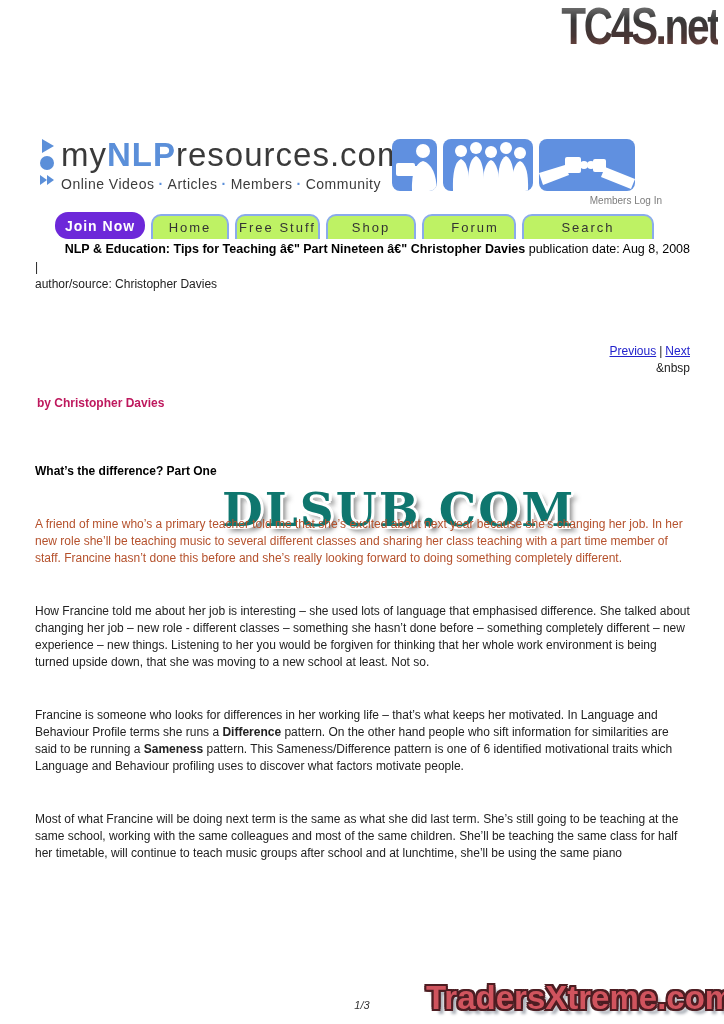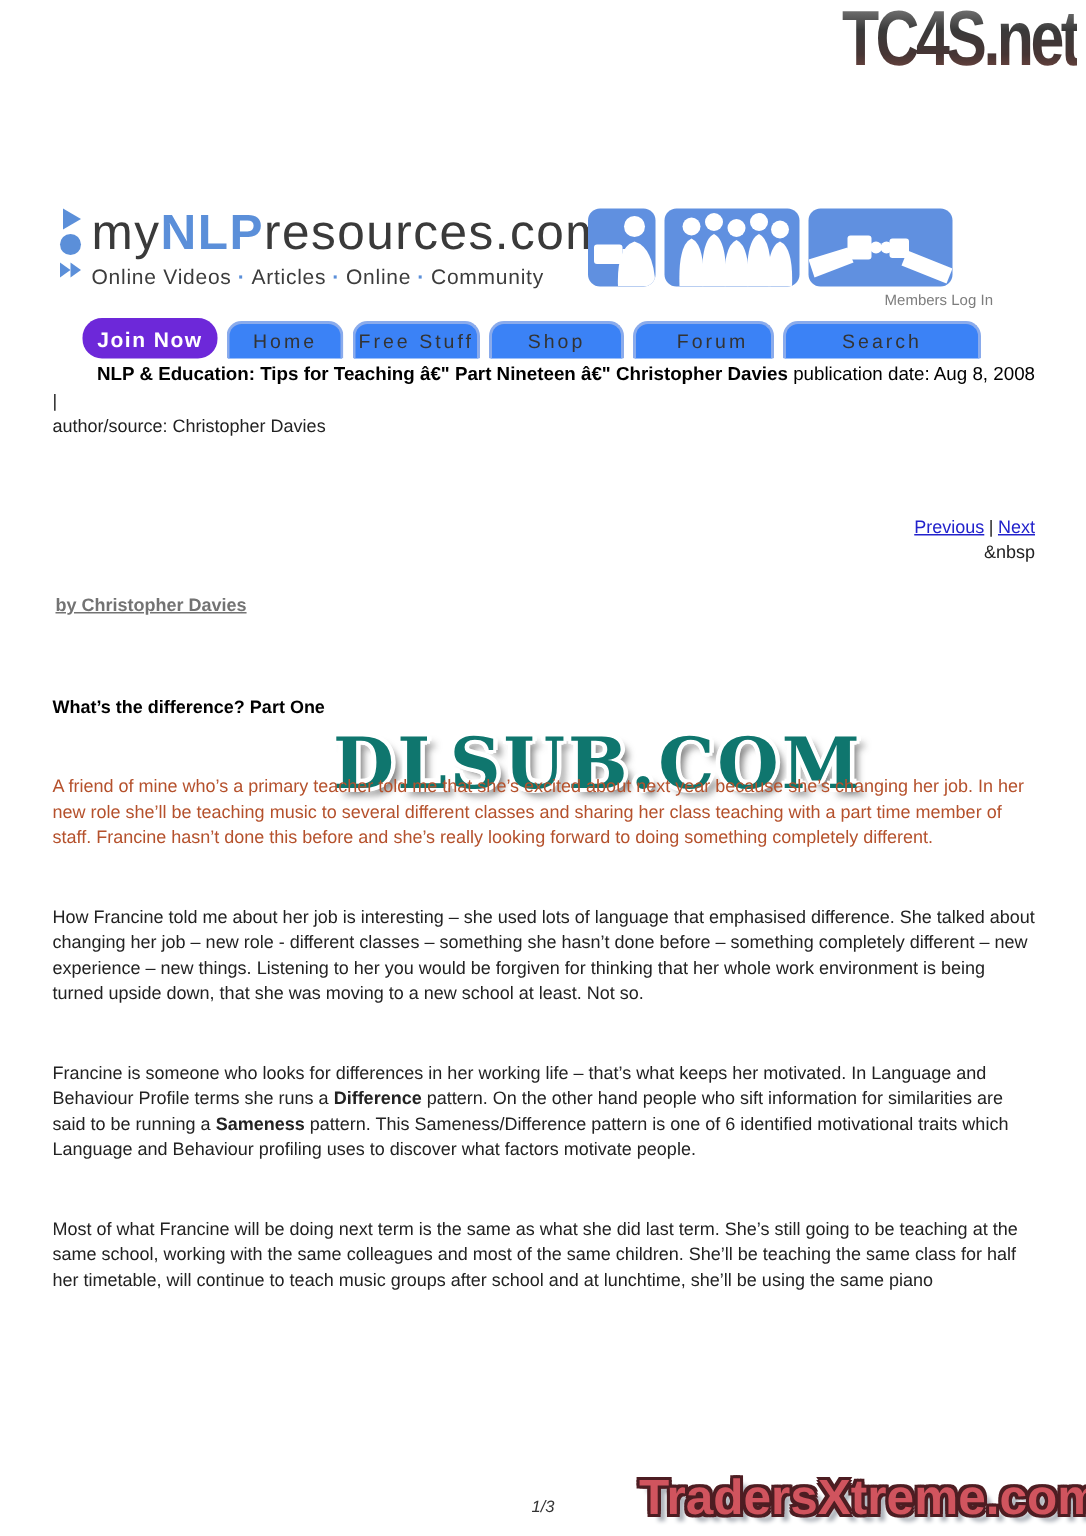--- a/index.html
+++ b/index.html
@@ -61,39 +61,39 @@
   .members-login { position: absolute; top: 195px; right: 62px; font-size: 10px; color: #7d7d7d; }
 
   
   .nav { position: absolute; left: 55px; top: 212px; display: flex; gap: 6px; align-items: flex-end; }
   .join-btn {
     width: 90px; height: 27px; background: #6d28d9; color: #fff;
     border-radius: 13px; display: flex; align-items: center; justify-content: center;
     font-size: 14px; font-weight: bold; letter-spacing: 1px; cursor: pointer;
   }
   .tab {
-    height: 25px; background: #3b82f6; border: 2px solid #8aabec; border-bottom: none;
+    height: 25px; background: #bef264; border: 2px solid #8aabec; border-bottom: none;
     border-radius: 10px 10px 0 0; display: flex; align-items: center; justify-content: center;
     font-size: 13px; color: #333; letter-spacing: 2px; cursor: pointer;
   }
   .tab-home { width: 78px; } .tab-free { width: 85px; } .tab-shop { width: 90px; }
   .tab-forum { width: 94px; padding-left: 12px; } .tab-search { width: 132px; }
 
   
   .article { position: absolute; top: 240px; left: 0; right: 0; padding: 0 34px 0 35px;
     font-size: 12px; line-height: 17px; color: #222; }
   .title-row { font-size: 12.5px; line-height: 18px; text-align: right; color: #000; }
   .title-row .t { font-weight: bold; }
   .pipe-line { margin-top: 1px; }
   .author-line { margin-top: 0; }
   .pagelinks { margin-top: 50px; text-align: right; }
   .pagelinks a { color: #2222cc; text-decoration: underline; cursor: pointer; }
   .pagelinks .div { color: #222; padding: 0 3px; }
   .nbsp-line { text-align: right; }
-  .byline { margin-top: 18px; margin-left: 2px; font-weight: bold; color: #737373; text-decoration: underline; }
+  .byline { margin-top: 18px; margin-left: 2px; font-weight: bold; color: #be185d; }
   .heading { margin-top: 51px; font-weight: bold; color: #000; }
   .p1 { margin-top: 36px; color: #b5512c; }
   .p2 { margin-top: 33px; }
   .p3 { margin-top: 36px; }
   .p4 { margin-top: 36px; }
   .p5 { margin-top: 36px; }
 
   .footer-page { position: absolute; top: 999px; left: 0; width: 724px; text-align: center;
     font-size: 11px; font-style: italic; color: #333; }
 </style>
@@ -108,21 +108,21 @@
 
   <div class="logo-block">
     <svg class="logo-icon" viewBox="0 0 20 54">
       <polygon points="4,2 16,9 4,16" fill="#5b8fd9"></polygon>
       <circle cx="9" cy="26" r="7" fill="#5b8fd9"></circle>
       <polygon points="2,38 9,43 2,48" fill="#5b8fd9"></polygon>
       <polygon points="9,38 16,43 9,48" fill="#5b8fd9"></polygon>
     </svg>
     <div class="logo-text-col">
       <div class="logo-word"><span>my</span><span class="hl">NLP</span><span>resources.com</span></div>
-      <div class="logo-tagline"><span>Online Videos</span><span class="dot">·</span><span>Articles</span><span class="dot">·</span><span>Online</span><span class="dot">·</span><span>Community</span></div>
+      <div class="logo-tagline"><span>Online Videos</span><span class="dot">·</span><span>Articles</span><span class="dot">·</span><span>Members</span><span class="dot">·</span><span>Community</span></div>
     </div>
   </div>
 
   <div class="tiles">
     <div class="tile tile-1">
       <svg viewBox="0 0 45 52" width="45" height="52">
         <circle cx="31" cy="12" r="7" fill="#fff"></circle>
         <path d="M20 52 Q19 26 31 22 Q44 26 45 52 Z" fill="#fff"></path>
         <rect x="4" y="24" width="19" height="13" rx="2" fill="#fff"></rect>
         <rect x="23" y="27" width="5" height="7" fill="#fff"></rect>

